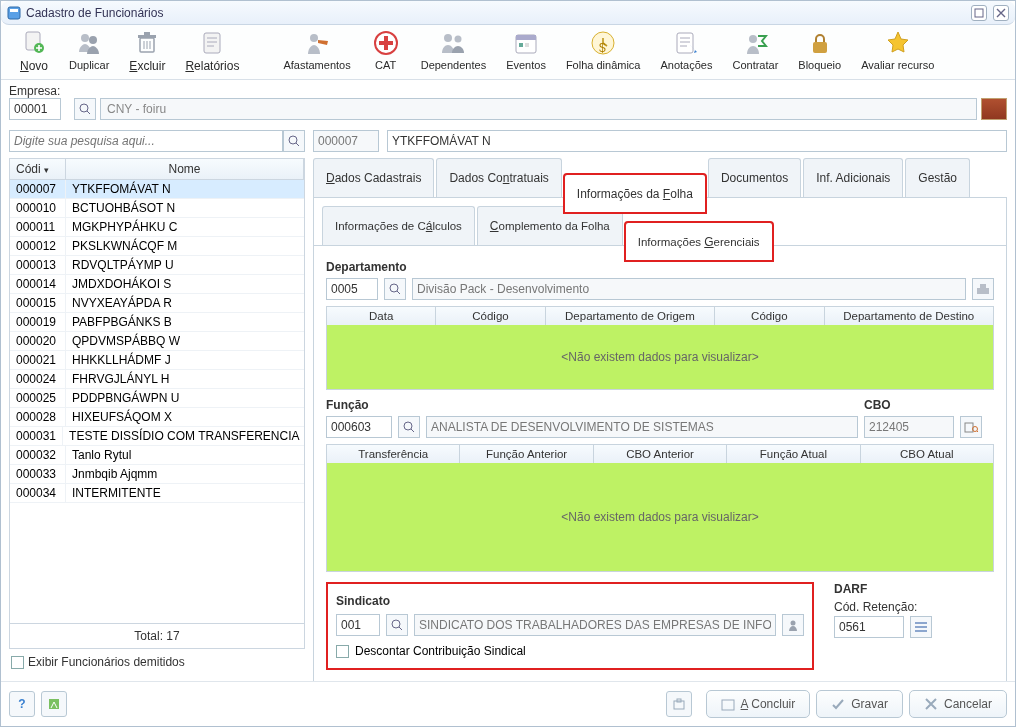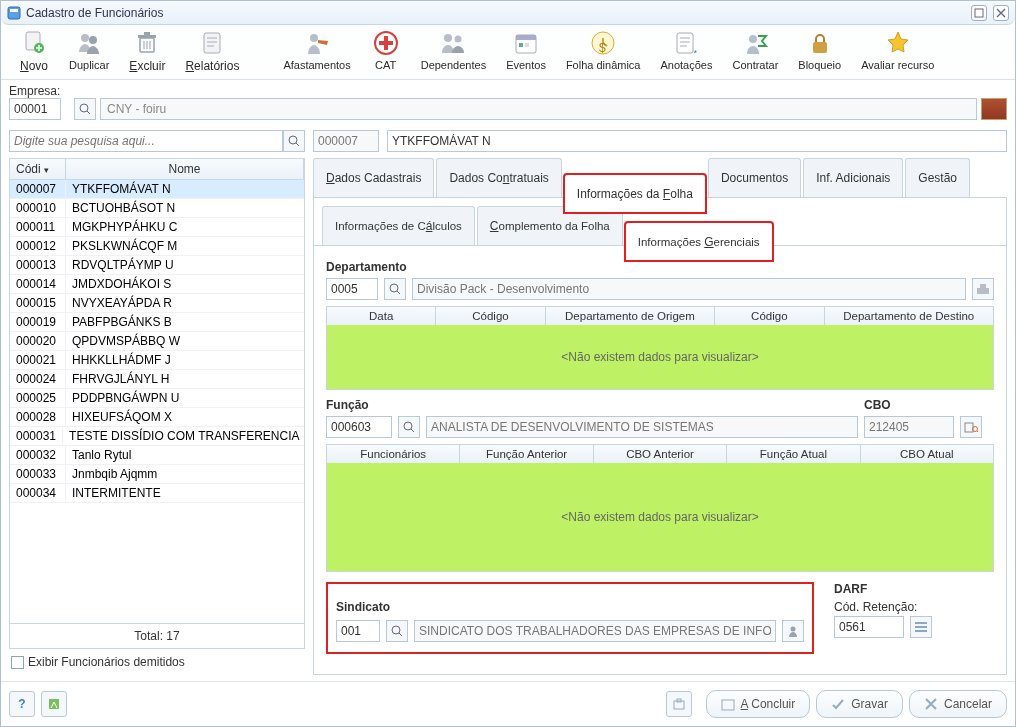--- a/index.html
+++ b/index.html
@@ -51,27 +51,27 @@
     .group-title { font-weight:bold; color:#333; margin-bottom:4px;}
     .row { display:flex; align-items:center; gap:6px; }
     .wide { flex:1; }
     .hist-table { border:1px solid #c8d4de; margin-top:6px; }
     .hist-head { display:flex; background:linear-gradient(#f7fbfe,#eaf1f8); }
     .hist-head div { flex:1; text-align:center; padding:3px 4px; border-right:1px solid #c8d4de; color:#333; font-size:11.5px;}
     .hist-head div:last-child{border-right:none;}
     .hist-body { height:64px; display:flex; align-items:center; justify-content:center; color:#666; background:#bef264;}
     .hist-body.tall { height:108px; }
     .two-col { display:flex; gap:20px; }
-    .sindicato-box { border:2px solid #e02020; padding:16px 8px 10px 8px; flex:1; }
+    .sindicato-box { border:2px solid #e02020; padding:10px 8px 10px 8px; flex:1; }
     .darf { width:160px; }
     .foot-bar { display:flex; align-items:center; padding:8px; gap:6px; border-top:1px solid #e0e6ec;}
     .foot-left { display:flex; gap:6px; }
     .sq-btn { width:26px;height:26px;border:1px solid #b8c8d4;background:#f5f8fb;display:flex;align-items:center;justify-content:center;border-radius:3px;cursor:pointer;}
     .foot-spacer { flex:1; }
-    .act-btn { height:28px; padding:0 14px; border:1px solid #b8c8d4; background:linear-gradient(#fdfefe,#eef4f9); border-radius:10px; display:flex;align-items:center;gap:6px; color:#555; cursor:pointer;}
+    .act-btn { height:28px; padding:0 14px; border:1px solid #b8c8d4; background:linear-gradient(#fdfefe,#eef4f9); border-radius:5px; display:flex;align-items:center;gap:6px; color:#555; cursor:pointer;}
     .act-btn .a-ico { width:14px;height:14px; color:#9ab;}
     .ro-text { color:#9a9a9a; }
     svg { display:block; }
 </style>
 </head>
 <body>
 
 <div class="window">
 
   <div class="titlebar">
@@ -415,21 +415,21 @@
                         <rect x="1" y="2" width="8" height="9" fill="none" stroke="#888"></rect>
                         <circle cx="11" cy="8" r="2.5" fill="none" stroke="#d07030"></circle>
                         <path d="M13 10l2 2" stroke="#d07030"></path>
                       </svg>
                     </span>
                 </div>
               </div>
             </div>
             <div class="hist-table">
               <div class="hist-head">
-                <div>Funcionários</div>
+                <div>Transferência</div>
                 <div>Função Anterior</div>
                 <div>CBO Anterior</div>
                 <div>Função Atual</div>
                 <div>CBO Atual</div>
               </div>
               <div class="hist-body tall">&lt;Não existem dados para visualizar&gt;</div>
             </div>
           </div>
 
           <div class="two-col" style="margin-top:10px;">
@@ -444,20 +444,24 @@
                     </svg>
                   </span>
                 <input class="inp ro-text wide" readonly="" value="SINDICATO DOS TRABALHADORES DAS EMPRESAS DE INFORMÁTIC" style="">
                 <span class="lookup-btn">
                     <svg width="12" height="12">
                       <circle cx="6" cy="4" r="2.5" fill="#9aa2ae"></circle>
                       <path d="M2 12c0-3 2-5 4-5s4 2 4 5" fill="#9aa2ae"></path>
                     </svg>
                   </span>
               </div>
+              <div class="row" style="margin-top:8px;">
+                <span class="chk"></span>
+                <span>Descontar Contribuição Sindical</span>
+              </div>
             </div>
             <div class="darf">
               <div class="group-title">DARF</div>
               <div style="color:#333;margin:2px 0;">Cód. Retenção:</div>
               <div class="row">
                 <input class="inp" style="width: 70px;" value="0561">
                 <span class="lookup-btn">
                     <svg width="14" height="12">
                       <path d="M1 2h12M1 6h12M1 10h12" stroke="#6a8ac0" stroke-width="1.6"></path>
                     </svg>

